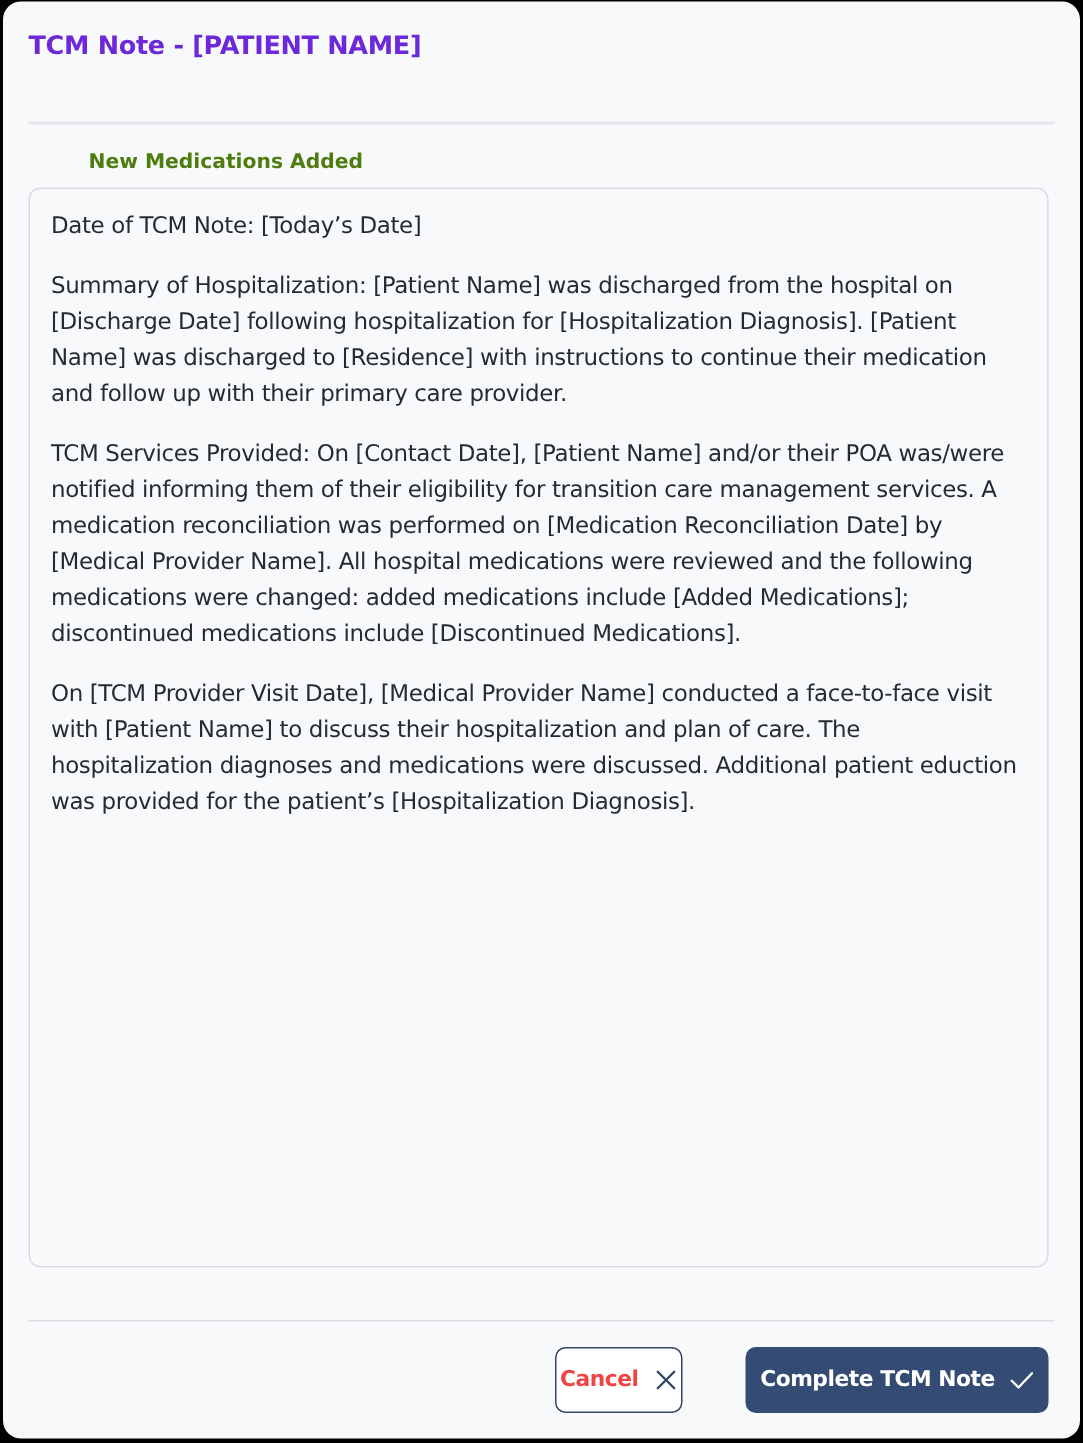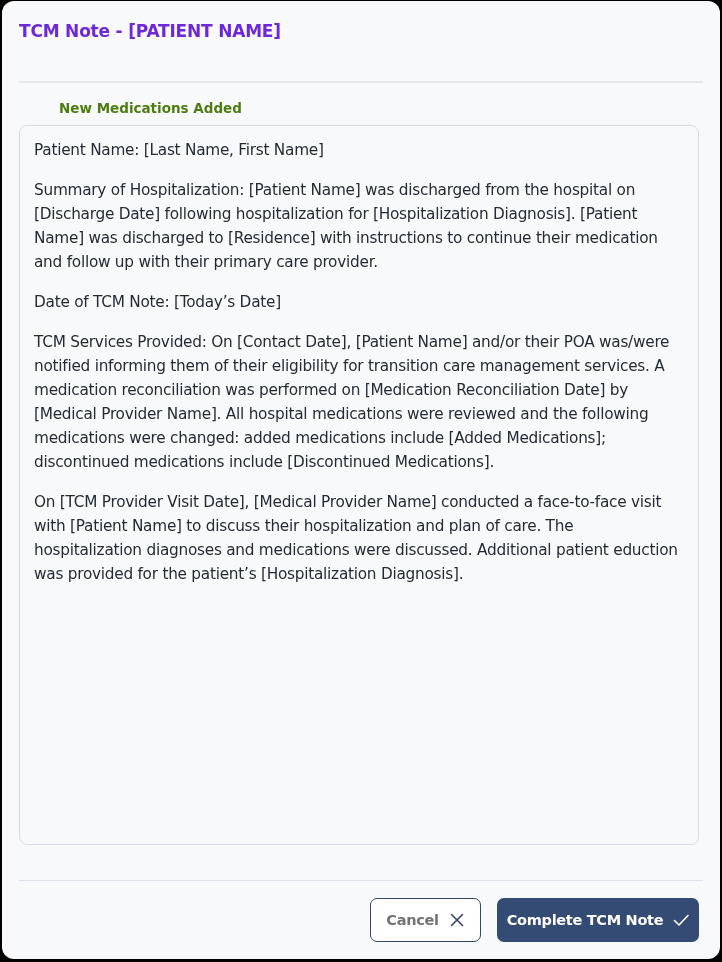--- a/index.html
+++ b/index.html
@@ -87,24 +87,24 @@
       align-items: center;
       justify-content: center;
       font-size: 14.5px;
       font-weight: bold;
       font-family: "DejaVu Sans", "Liberation Sans", sans-serif;
       cursor: pointer;
       letter-spacing: -0.3px;
     }
     .btn-cancel {
       left: 368px;
-      width: 111px;
+      width: 85px;
       background: #ffffff;
       border: 1.5px solid #34476a;
-      color: #737373;
+      color: #ef4444;
     }
     .btn-complete {
       left: 495px;
       width: 202px;
       background: #344b73;
       border: none;
       color: #ffffff;
     }
     .btn .icon {
       display: inline-flex;
@@ -116,23 +116,22 @@
 </head>
 <body>
 
 <div class="modal">
   <h1 class="title">TCM Note - [PATIENT NAME]</h1>
   <div class="divider-top"></div>
 
   <div class="field-label">New Medications Added</div>
 
   <div class="note-box" contenteditable="true" style="">
-    <p>Patient Name: [Last Name, First Name]</p>
+    <p>Date of TCM Note: [Today’s Date]</p>
     <p>Summary of Hospitalization: [Patient Name] was discharged from the hospital on [Discharge Date] following hospitalization for [Hospitalization Diagnosis]. [Patient Name] was discharged to [Residence] with instructions to continue their medication and follow up with their primary care provider.</p>
-    <p>Date of TCM Note: [Today’s Date]</p>
     <p>TCM Services Provided: On [Contact Date], [Patient Name] and/or their POA was/were notified informing them of their eligibility for transition care management services. A medication reconciliation was performed on [Medication Reconciliation Date] by [Medical Provider Name]. All hospital medications were reviewed and the following medications were changed: added medications include [Added Medications]; discontinued medications include [Discontinued Medications].</p>
     <p>On [TCM Provider Visit Date], [Medical Provider Name] conducted a face-to-face visit with [Patient Name] to discuss their hospitalization and plan of care. The hospitalization diagnoses and medications were discussed. Additional patient eduction was provided for the patient’s [Hospitalization Diagnosis].</p>
   </div>
 
   <div class="divider-bottom"></div>
 
   <button class="btn btn-cancel">
     <span>Cancel</span>
     <span class="icon">
       <svg width="16" height="16" viewBox="0 0 16 16">

